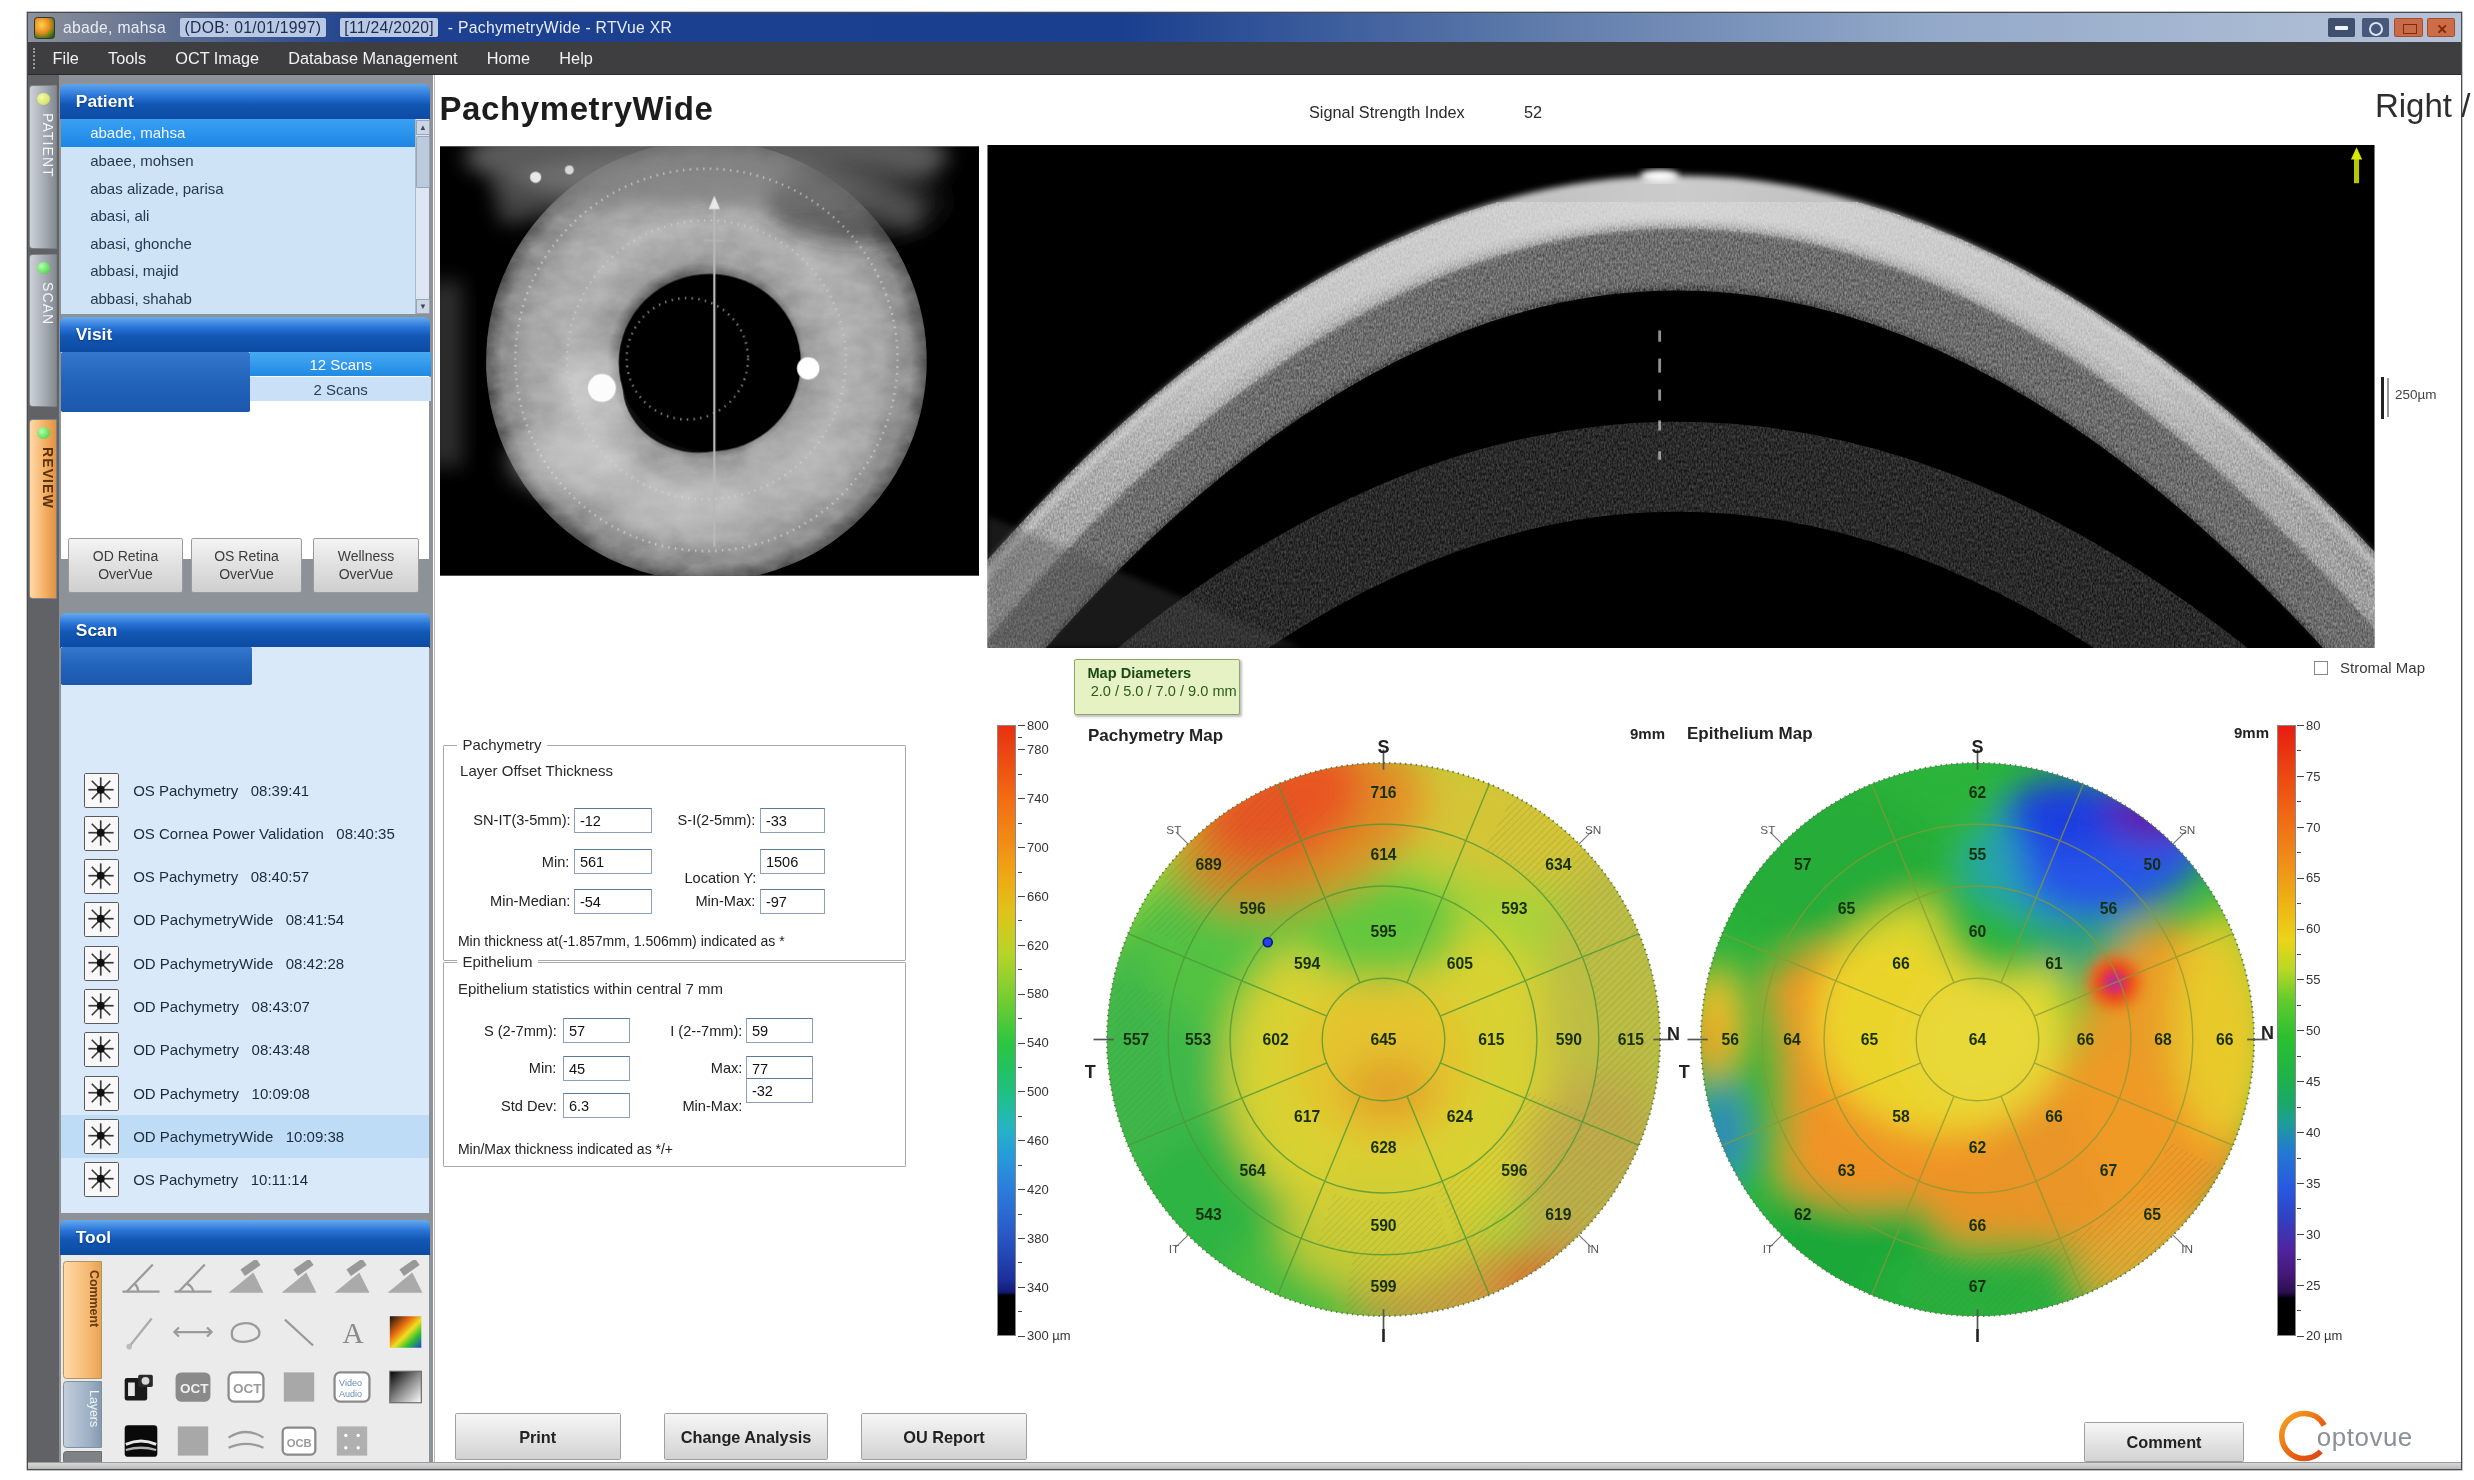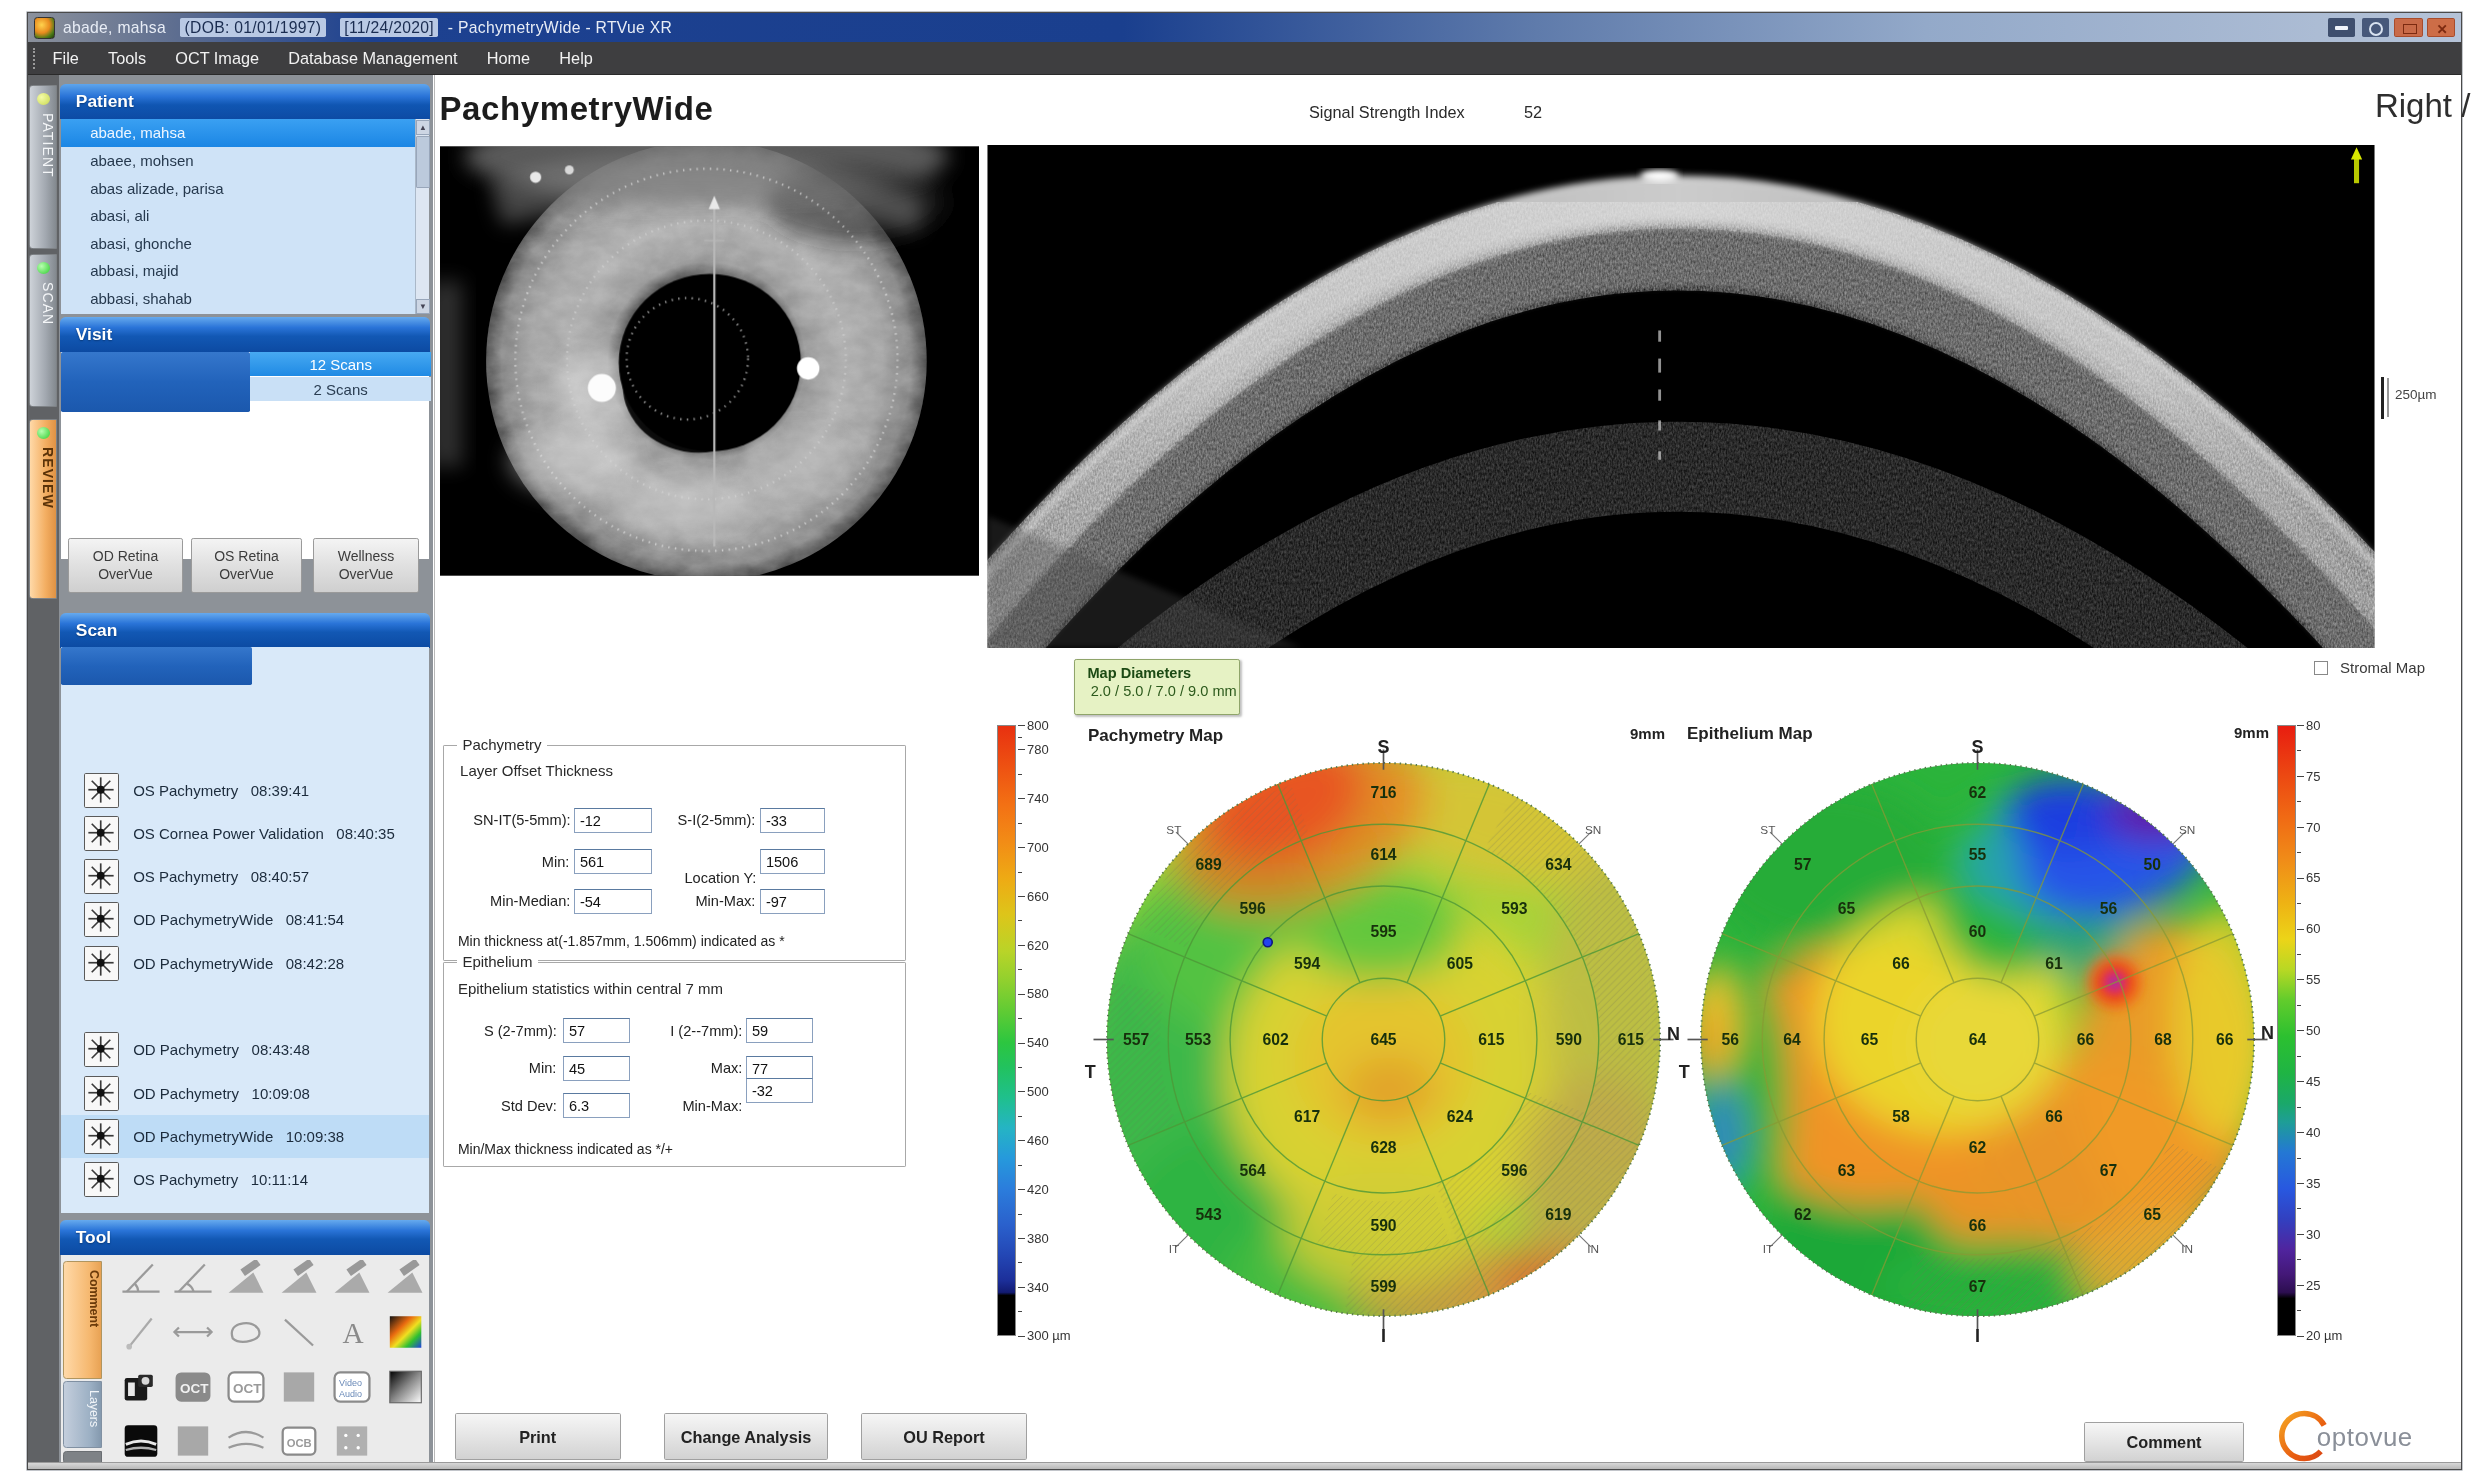--- a/index.html
+++ b/index.html
@@ -249,20 +249,32 @@
             <div class="thumb"><svg width="32" height="32" viewBox="0 0 57 57">
                 <g stroke="#3a3a3a" stroke-width="3">
                   <line x1="28" y1="6" x2="28" y2="51"></line>
                   <line x1="6" y1="28" x2="51" y2="28"></line>
                   <line x1="12" y1="12" x2="45" y2="45"></line>
                   <line x1="45" y1="12" x2="12" y2="45"></line>
                 </g>
                 <circle cx="28" cy="28" r="7" fill="#111"></circle>
               </svg></div>
             <div class="stext"><span>OD PachymetryWide</span><span>&nbsp;&nbsp;&nbsp;08:42:28</span></div>
+          </div>
+          <div class="srow" style="top: 303px;">
+            <div class="thumb"><svg width="32" height="32" viewBox="0 0 57 57">
+                <g stroke="#3a3a3a" stroke-width="3">
+                  <line x1="28" y1="6" x2="28" y2="51"></line>
+                  <line x1="6" y1="28" x2="51" y2="28"></line>
+                  <line x1="12" y1="12" x2="45" y2="45"></line>
+                  <line x1="45" y1="12" x2="12" y2="45"></line>
+                </g>
+                <circle cx="28" cy="28" r="7" fill="#111"></circle>
+              </svg></div>
+            <div class="stext"><span>OD Pachymetry</span><span>&nbsp;&nbsp;&nbsp;08:43:07</span></div>
           </div>
           <div class="srow" style="top: 346px;">
             <div class="thumb"><svg width="32" height="32" viewBox="0 0 57 57">
                 <g stroke="#3a3a3a" stroke-width="3">
                   <line x1="28" y1="6" x2="28" y2="51"></line>
                   <line x1="6" y1="28" x2="51" y2="28"></line>
                   <line x1="12" y1="12" x2="45" y2="45"></line>
                   <line x1="45" y1="12" x2="12" y2="45"></line>
                 </g>
                 <circle cx="28" cy="28" r="7" fill="#111"></circle>
@@ -549,21 +561,21 @@
       <div class="l2">2.0 / 5.0 / 7.0 / 9.0  mm</div>
     </div>
 
     <div class="chk" style="left:1879px;top:586px;"></div>
     <div class="chklabel" style="left:1905px;top:584px;">Stromal Map</div>
 
     <div class="groupbox" style="left:8.4px;top:670px;width:463px;height:216px;">
       <div class="gb-legend">Pachymetry</div>
       <div class="gb-sub" style="left:15.7px;top:15.7px;">Layer   Offset   Thickness</div>
 
-      <div class="flabel" style="left:11.2px;top:66px;width:115px;">SN-IT(5-5mm):</div>
+      <div class="flabel" style="left:11.2px;top:66px;width:115px;">SN-IT(3-5mm):</div>
       <div class="ffield" style="left:130px;top:62px;width:78px;">-12</div>
       <div class="flabel" style="left:219px;top:66px;width:92px;">S-I(2-5mm):</div>
       <div class="ffield" style="left:316px;top:62px;width:65px;">-33</div>
 
       <div class="flabel" style="left:67px;top:108px;width:58px;">Min:</div>
       <div class="ffield" style="left:130px;top:103px;width:78px;">561</div>
       <div class="flabel" style="left:214px;top:108px;width:98px;margin-top:16px;">Location Y:</div>
       <div class="ffield" style="left:316px;top:103px;width:65px;">1506</div>
 
       <div class="flabel" style="left:17px;top:147px;width:109px;">Min-Median:</div>

